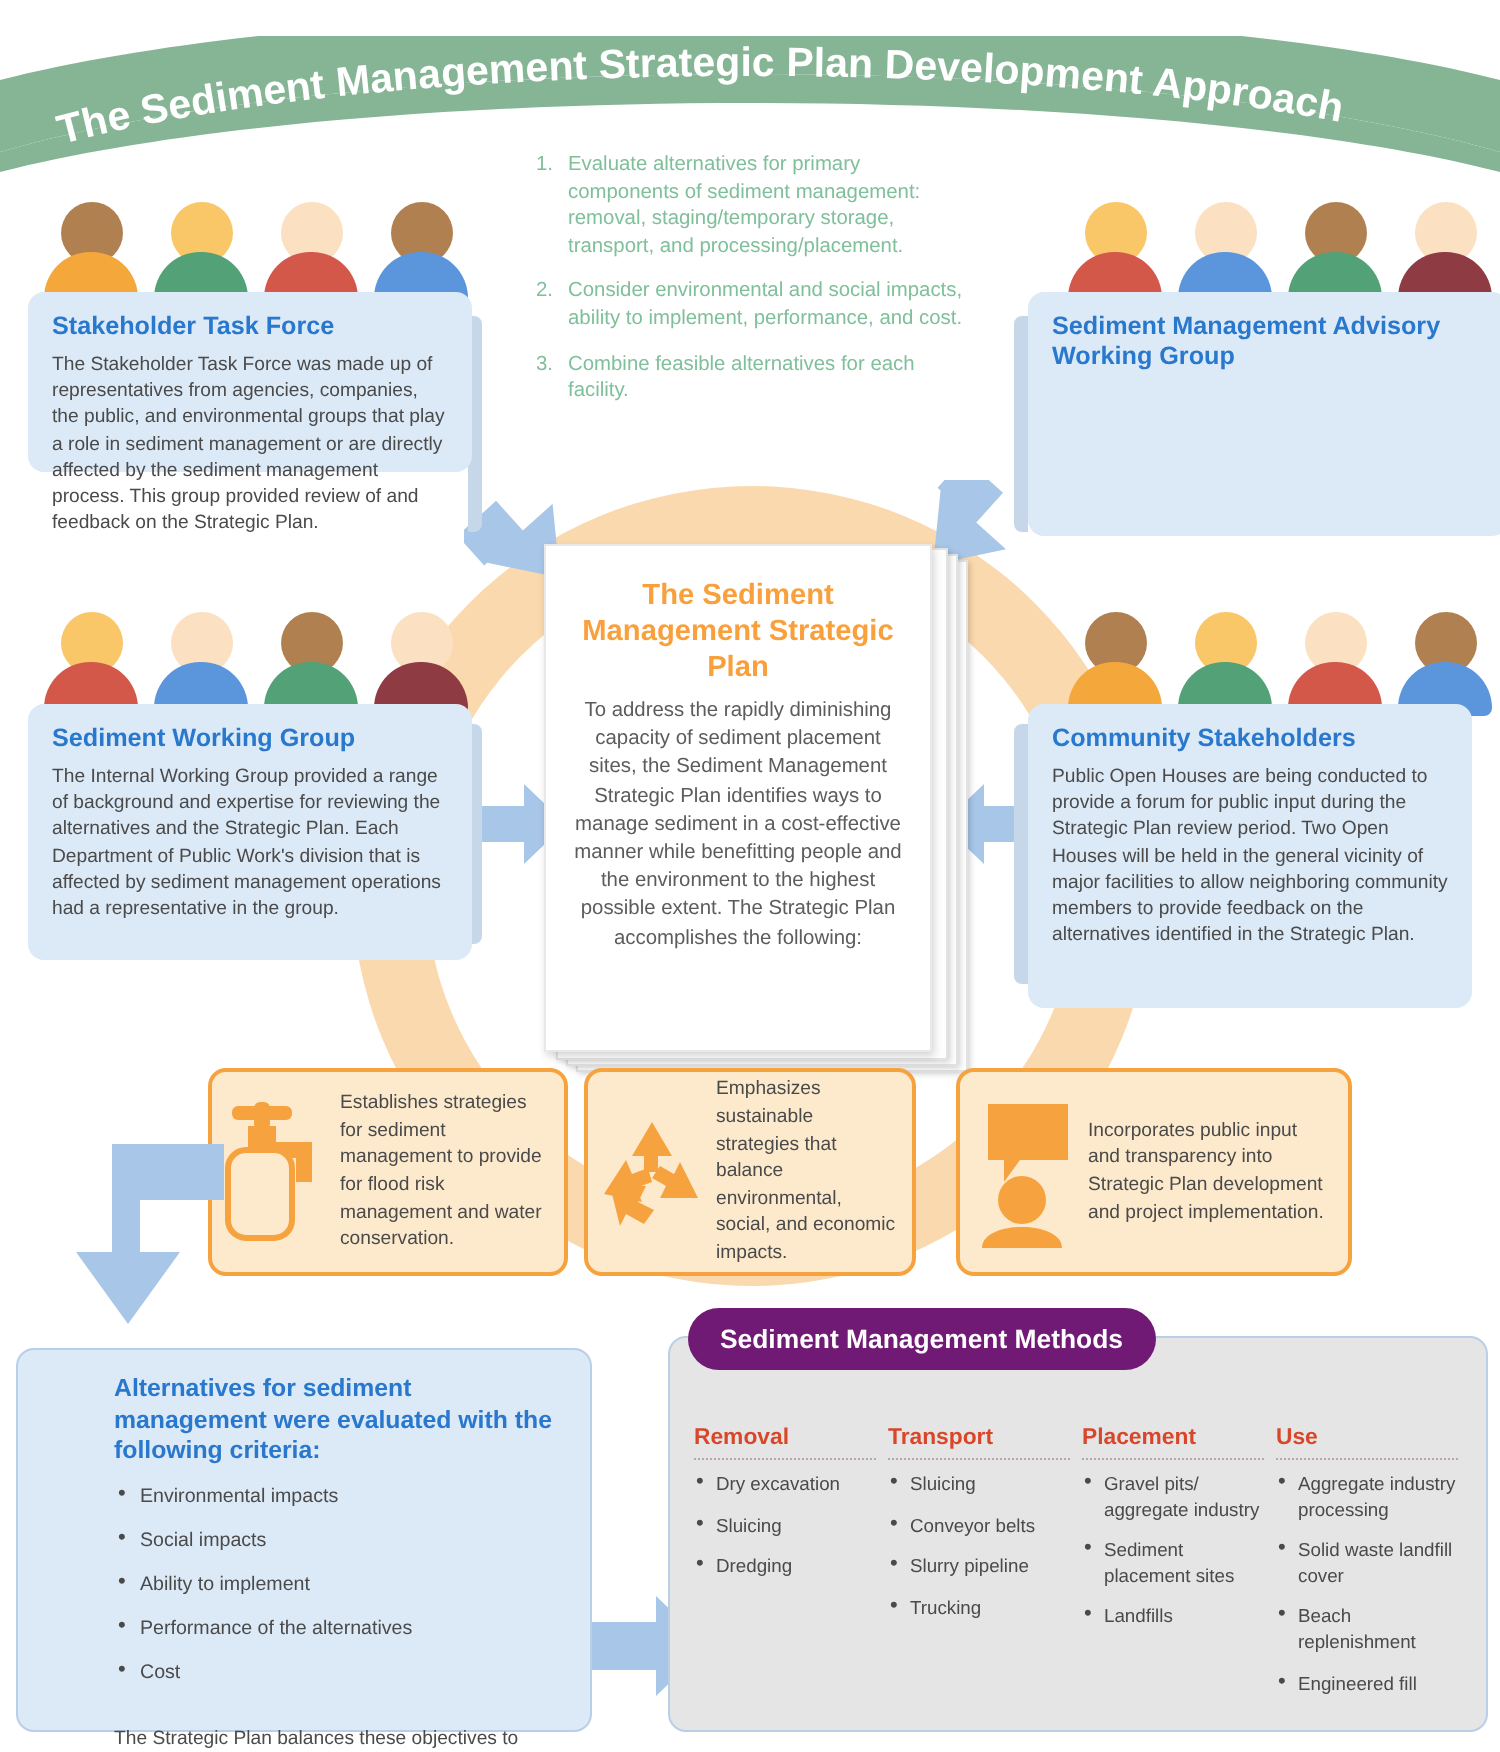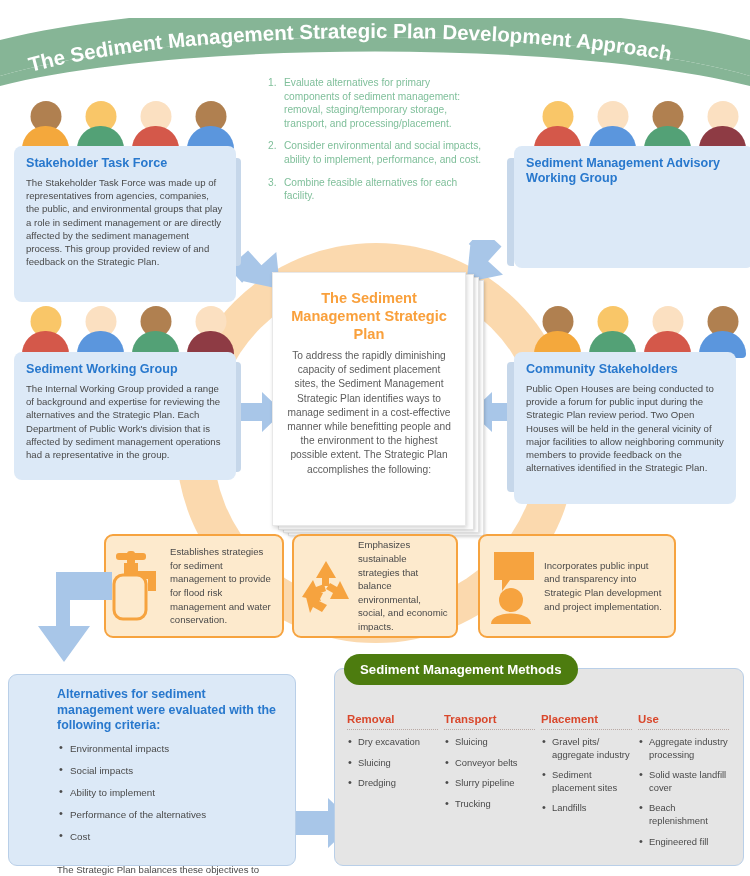--- a/index.html
+++ b/index.html
@@ -67,21 +67,21 @@
   .critbox h3{margin:0 0 8px 0;color:#2878cd;font-size:12.4px;line-height:15.6px;font-weight:bold;}
   .critbox ul{margin:0;padding:0;list-style:none;}
   .critbox li{color:#4a4a4a;font-size:9.8px;line-height:13px;margin-bottom:9px;
               padding-left:13px;position:relative;}
   .critbox li:before{content:"•";position:absolute;left:2px;top:-1px;color:#4a4a4a;font-size:11px;}
   .critbox .tail{color:#4a4a4a;font-size:9.6px;line-height:13.4px;margin-top:20px;}
 
   
   .methbox{position:absolute;background:#e5e5e5;border:1px solid #b9cfe8;border-radius:9px;
            box-sizing:border-box;}
-  .methpill{position:absolute;background:#4d7c0f;border-radius:16px;color:#fff;
+  .methpill{position:absolute;background:#701a75;border-radius:16px;color:#fff;
             font-size:13.2px;font-weight:bold;line-height:1;padding:9px 16px;white-space:nowrap;text-align:right;}
   .methcols{position:absolute;left:12px;top:44px;right:8px;display:flex;}
   .methcol{flex:1;padding-right:6px;}
   .methcol h4{margin:0 0 4px 0;color:#d9472b;font-size:11.4px;font-weight:bold;
               border-bottom:1px dotted #b9a9a4;padding-bottom:4px;}
   .methcol ul{margin:6px 0 0 0;padding:0;list-style:none;}
   .methcol li{color:#4a4a4a;font-size:9.4px;line-height:12.6px;margin-bottom:8px;
               padding-left:11px;position:relative;}
   .methcol li:before{content:"•";position:absolute;left:1px;top:-1px;font-size:11px;color:#4a4a4a;}
 </style>
@@ -216,21 +216,21 @@
     <div class="doc-sheet" style="left:16px;top:8px;width:194px;height:254px;"></div>
     <div class="doc-sheet" style="left:11px;top:5px;width:194px;height:254px;"></div>
     <div class="doc-sheet" style="left:6px;top:2px;width:194px;height:254px;"></div>
     <div class="doc-front" style="left:0px;top:0px;width:194px;height:254px;">
       <h2>The Sediment Management Strategic Plan</h2>
       <p>To address the rapidly diminishing capacity of sediment placement sites, the Sediment Management Strategic Plan identifies ways to manage sediment in a cost-effective manner while benefitting people and the environment to the highest possible extent. The Strategic Plan accomplishes the following:</p>
     </div>
   </div>
 
   <div class="card-shadow" style="left:234px;top:158px;width:7px;height:108px;border-radius:0 4px 4px 0;"></div>
-  <div class="card" style="left:14px;top:146px;width:222px;height:156px;">
+  <div class="card" style="left:14px;top:146px;width:222px;height:90px;">
     <h3>Stakeholder Task Force</h3>
     <p>The Stakeholder Task Force was made up of representatives from agencies, companies, the public, and environmental groups that play a role in sediment management or are directly affected by the sediment management process. This group provided review of and feedback on the Strategic Plan.</p>
   </div>
 
   <div class="card-shadow" style="left:507px;top:158px;width:7px;height:108px;border-radius:4px 0 0 4px;"></div>
   <div class="card" style="left:514px;top:146px;width:240px;height:122px;">
     <h3>Sediment Management Advisory Working Group</h3>
   </div>
 
   <div class="card-shadow" style="left:234px;top:362px;width:7px;height:110px;border-radius:0 4px 4px 0;"></div>

